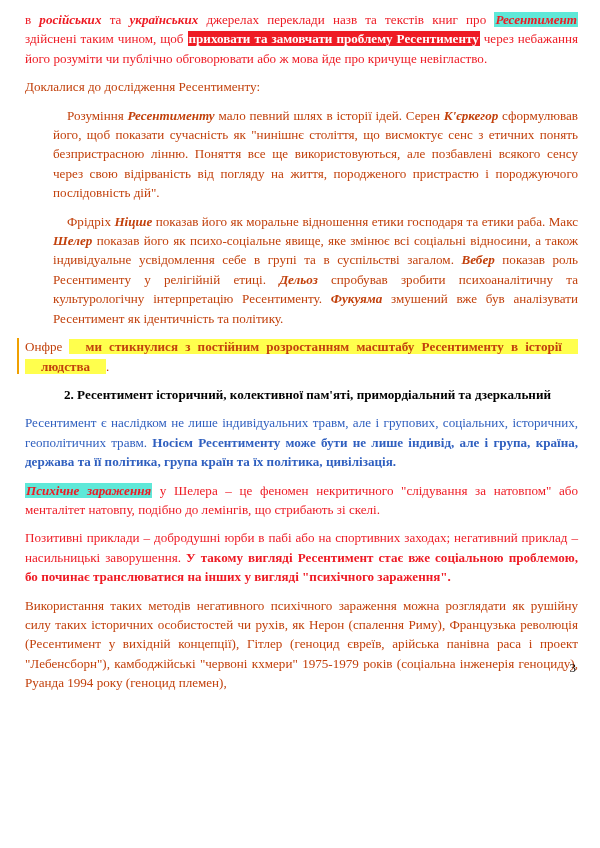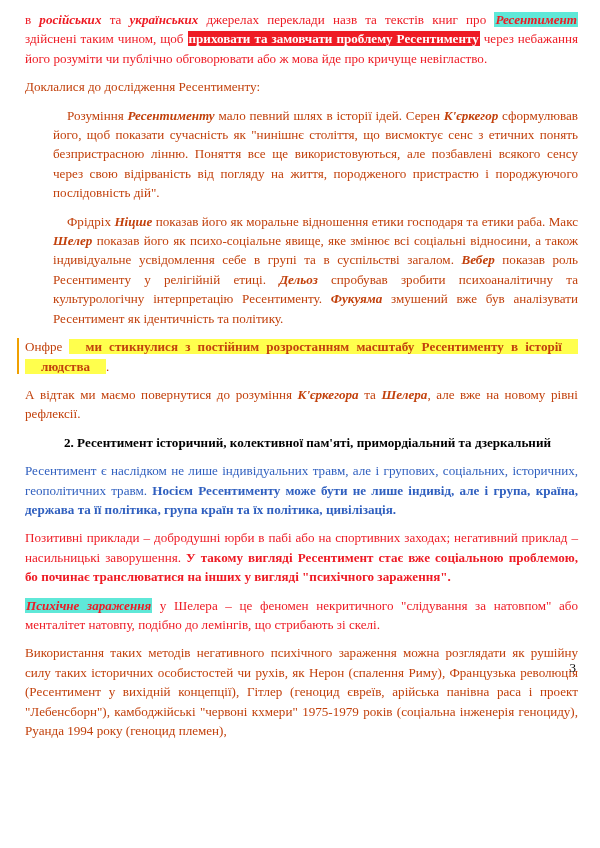--- a/index.html
+++ b/index.html
@@ -100,26 +100,25 @@
 
   <p class="black">Доклалися до дослідження Ресентименту:</p>
 
 
   <p class="black indent"><span>Розуміння </span><span class="bi">Ресентименту</span><span> мало певний шлях в історії ідей. Серен </span><span class="bi">К'єркегор</span><span> сформулював його, щоб показати сучасність як "нинішнє століття, що висмоктує сенс з етичних понять безпристрасною лінню. Поняття все ще використовуються, але позбавлені всякого сенсу через свою відірваність від погляду на життя, породженого пристрастю і породжуючого послідовність дій".</span></p>
 
   <p class="black indent"><span>Фрідріх </span><span class="bi">Ніцше</span><span> показав його як моральне відношення етики господаря та етики раба. Макс </span><span class="bi">Шелер</span><span> показав його як психо-соціальне явище, яке змінює всі соціальні відносини, а також індивідуальне усвідомлення себе в групі та в суспільстві загалом. </span><span class="bi">Вебер</span><span> показав роль Ресентименту у релігійній етиці. </span><span class="bi">Дельоз</span><span> спробував зробити психоаналітичну та культурологічну інтерпретацію Ресентименту. </span><span class="bi">Фукуяма</span><span> змушений вже був аналізувати Ресентимент як ідентичність та політику.</span></p>
 
   <p class="black changebar"><span>Онфре </span><span class="hl-yellow" style="font-weight:bold">ми стикнулися з постійним розростанням масштабу Ресентименту в історії людства</span><span>.</span></p>
 
-  <p class="black"><span>А відтак ми маємо повернутися до розуміння </span><span class="bi">К'єркегора</span><span> та </span><span class="bi">Шелера</span><span>, але вже на новому рівні рефлексії.</span></p>
 
   <p class="heading">2. Ресентимент історичний, колективної пам'яті, примордіальний та дзеркальний</p>
 
   <p class="blue"><span>Ресентимент є наслідком не лише індивідуальних травм, але і групових, соціальних, історичних, геополітичних травм. </span><b>Носієм Ресентименту може бути не лише індивід, але і група, країна, держава та її політика, група країн та їх політика, цивілізація.</b></p>
 
+  <p class="red"><span class="hl-cyan bi">Психічне зараження</span><span> у Шелера – це феномен некритичного "слідування за натовпом" або менталітет натовпу, подібно до лемінгів, що стрибають зі скелі.</span></p>
+
   <p class="red"><span>Позитивні приклади – добродушні юрби в пабі або на спортивних заходах; негативний приклад – насильницькі заворушення. </span><b>У такому вигляді Ресентимент стає вже соціальною проблемою, бо починає транслюватися на інших у вигляді "психічного зараження".</b></p>
-
-  <p class="red"><span class="hl-cyan bi">Психічне зараження</span><span> у Шелера – це феномен некритичного "слідування за натовпом" або менталітет натовпу, подібно до лемінгів, що стрибають зі скелі.</span></p>
 
   <p class="black">Використання таких методів негативного психічного зараження можна розглядати як рушійну силу таких історичних особистостей чи рухів, як Нерон (спалення Риму), Французька революція (Ресентимент у вихідній концепції), Гітлер (геноцид євреїв, арійська панівна раса і проект "Лебенсборн"), камбоджійські "червоні кхмери" 1975-1979 років (соціальна інженерія геноциду), Руанда 1994 року (геноцид племен),</p>
 
   <div class="page-number">3</div>
 </div>
 
 </body></html>

